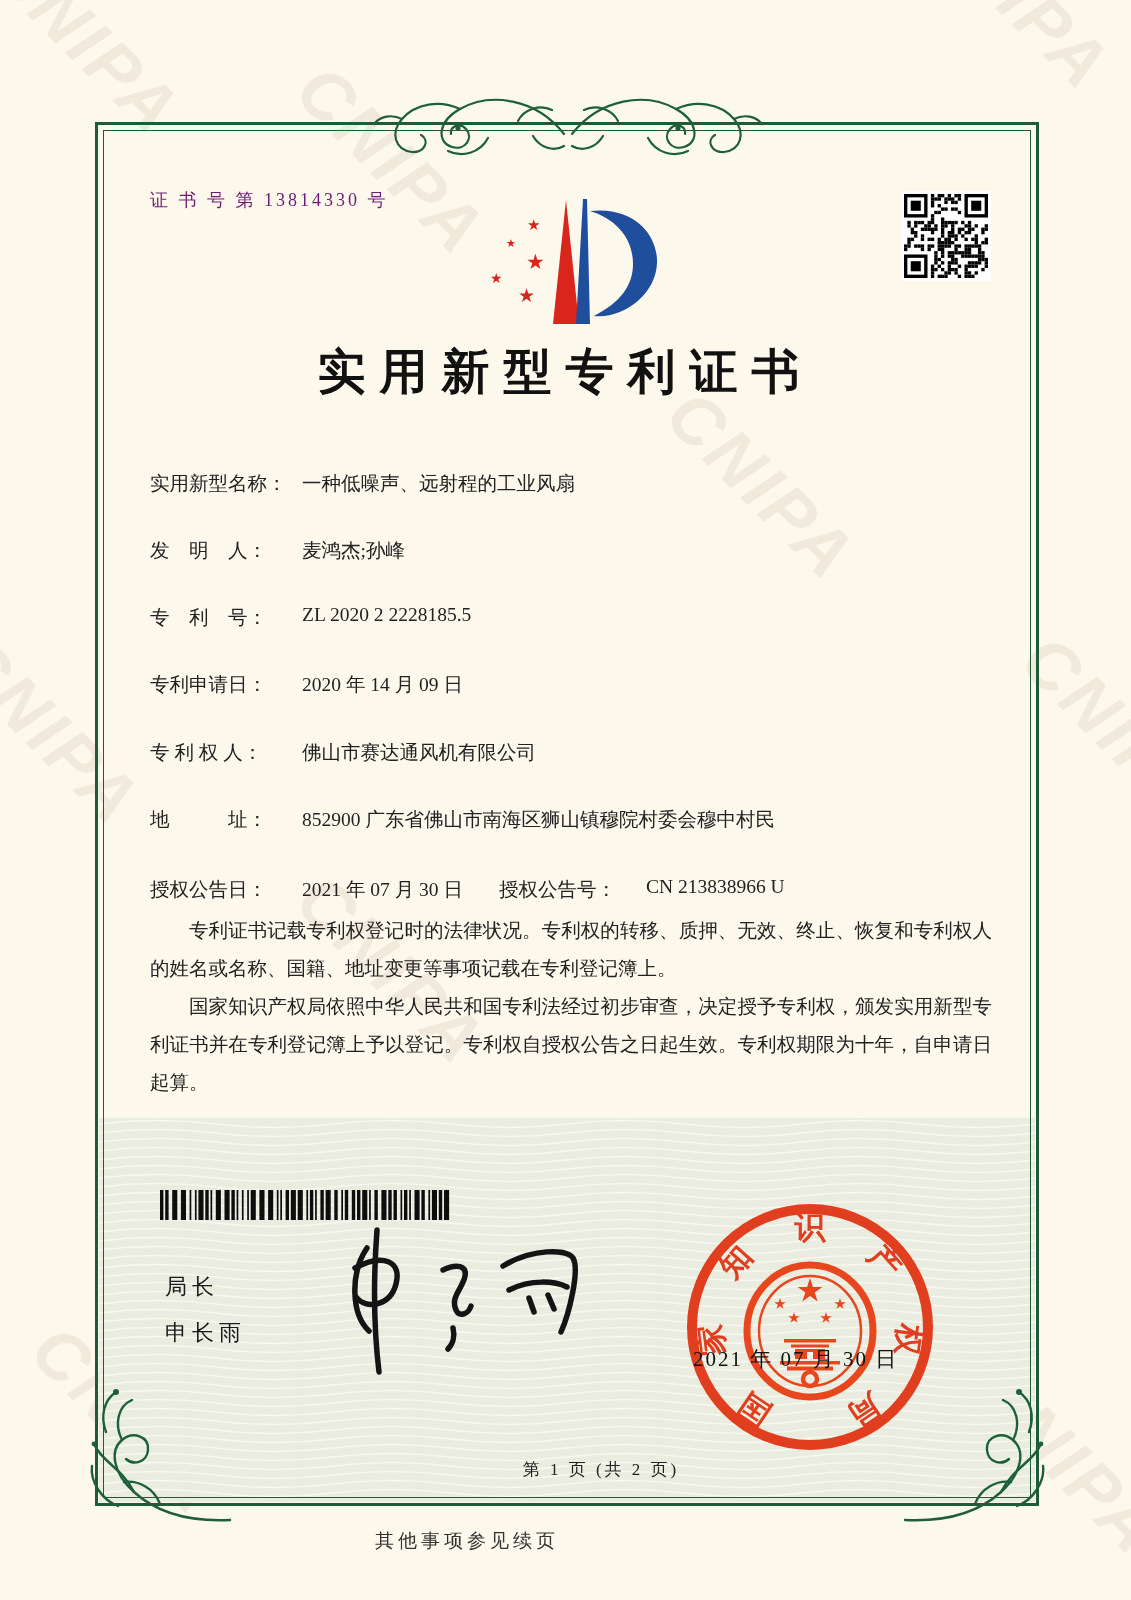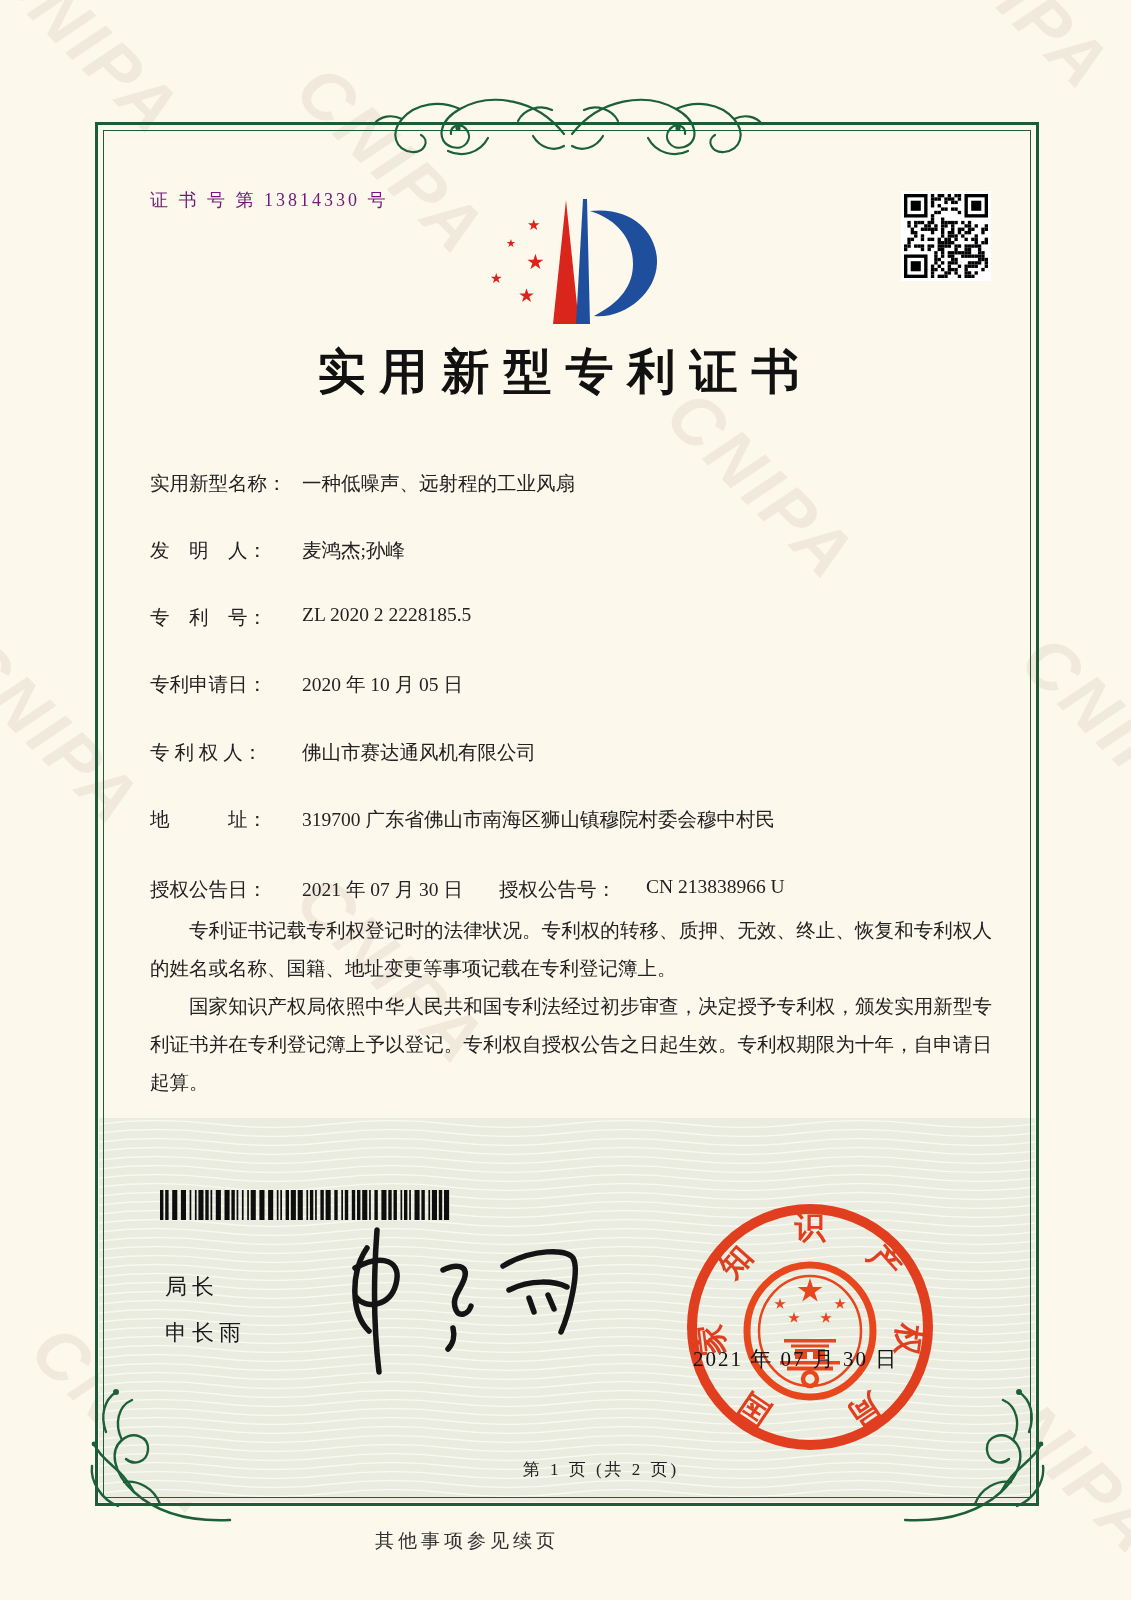--- a/index.html
+++ b/index.html
@@ -392,27 +392,27 @@
     <div class="row" style="top:470px">
       <span class="lab">实用新型名称：</span><span class="val">一种低噪声、远射程的工业风扇</span>
     </div>
     <div class="row" style="top:537px">
       <span class="lab">发　明　人：</span><span class="val">麦鸿杰;孙峰</span>
     </div>
     <div class="row" style="top:604px">
       <span class="lab">专　利　号：</span><span class="val">ZL 2020 2 2228185.5</span>
     </div>
     <div class="row" style="top:671px">
-      <span class="lab">专利申请日：</span><span class="val">2020 年 10 月 05 日</span>
+      <span class="lab">专利申请日：</span><span class="val">2020 年 14 月 09 日</span>
     </div>
     <div class="row" style="top:739px">
       <span class="lab">专 利 权 人：</span><span class="val">佛山市赛达通风机有限公司</span>
     </div>
     <div class="row" style="top:806px;height:72px">
-      <span class="lab">地　　　址：</span><span class="val">319700 广东省佛山市南海区狮山镇穆院村委会穆中村民</span>
+      <span class="lab">地　　　址：</span><span class="val">852900 广东省佛山市南海区狮山镇穆院村委会穆中村民</span>
     </div>
     <div class="row grant" style="top:876px">
       <span class="lab">授权公告日：</span><span class="val" style="width:151px">2021 年 07 月 30 日</span><span class="lab2">授权公告号：</span><span class="val">CN 213838966 U</span>
     </div>
   </div>
 
   <div class="paras">
     <p>专利证书记载专利权登记时的法律状况。专利权的转移、质押、无效、终止、恢复和专利权人的姓名或名称、国籍、地址变更等事项记载在专利登记簿上。</p>
     <p>国家知识产权局依照中华人民共和国专利法经过初步审查，决定授予专利权，颁发实用新型专利证书并在专利登记簿上予以登记。专利权自授权公告之日起生效。专利权期限为十年，自申请日起算。</p>
   </div>

